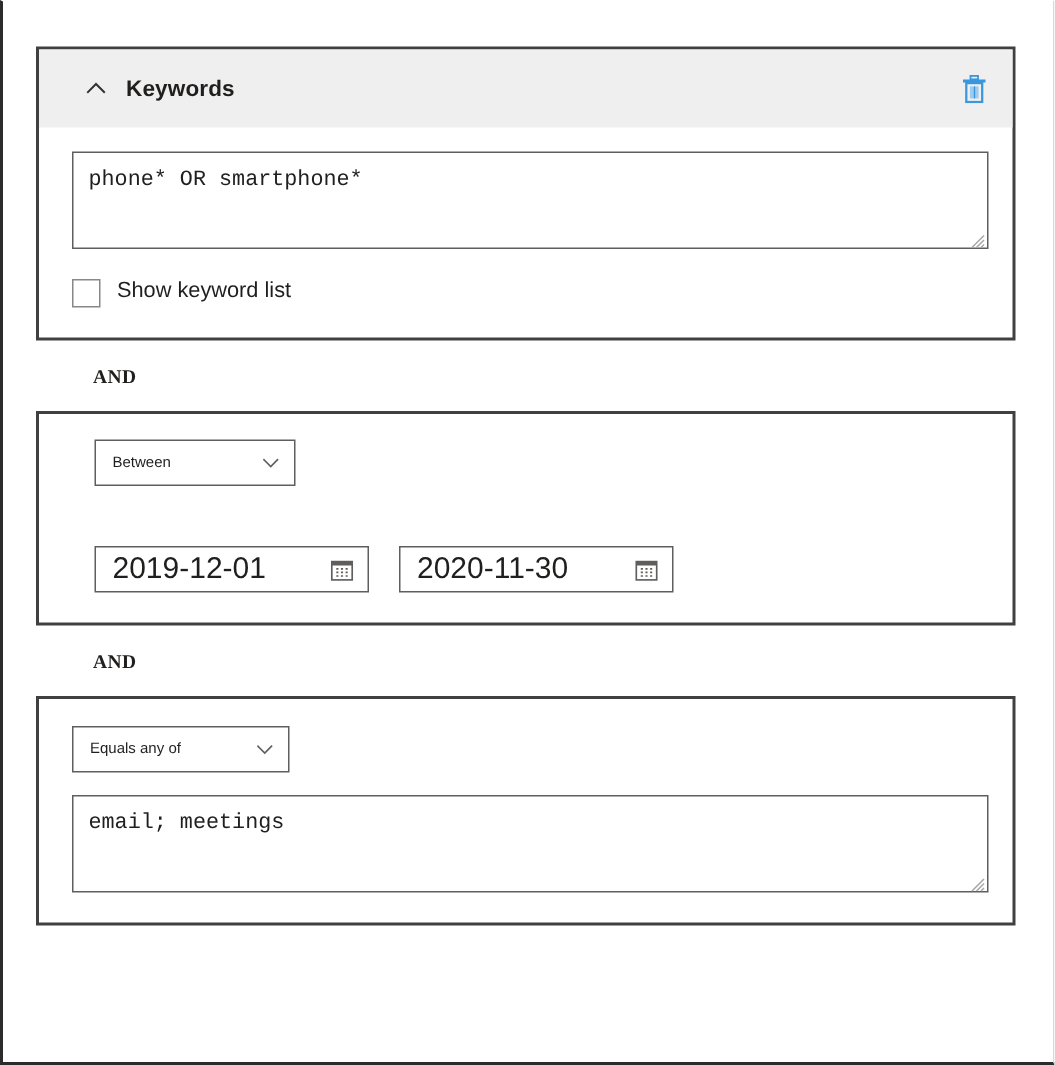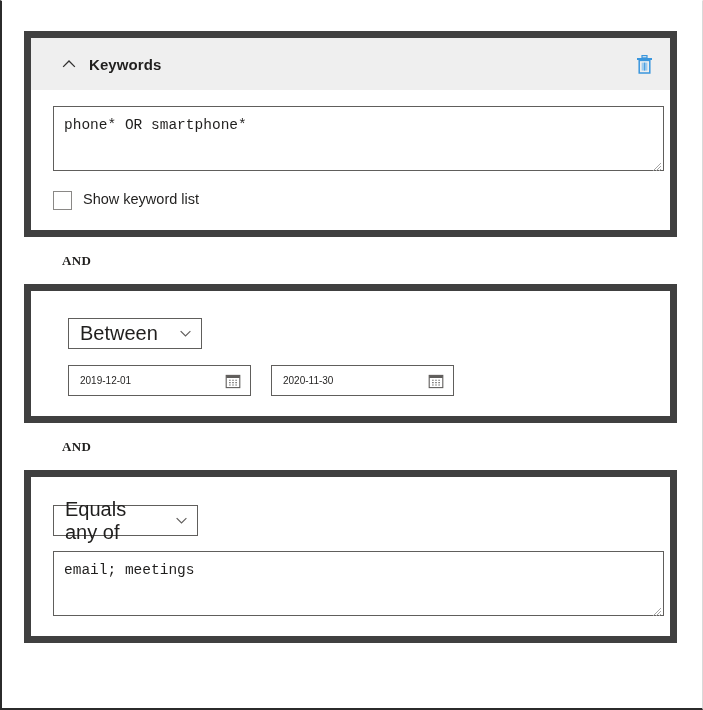--- a/index.html
+++ b/index.html
@@ -31,21 +31,21 @@
     position: absolute;
     left: 22px;
     top: 30px;
     width: 653px;
   }
 
   
   .condition {
     width: 653px;
     box-sizing: border-box;
-    border: 7px solid #404040;
+    border: 2px solid #404040;
     background: #ffffff;
     margin-bottom: 0;
   }
 
   .cond-header {
     height: 52px;
     background: #efefef;
     display: flex;
     align-items: center;
     padding: 0 14px 0 30px;
@@ -160,23 +160,22 @@
   .dropdown {
     height: 31px;
     border: 1px solid #605e5c;
     background: #ffffff;
     box-sizing: border-box;
     display: inline-flex;
     align-items: center;
     justify-content: space-between;
     padding: 0 9px 0 11px;
     cursor: pointer;
-    font-size: 20px;
-    color: #201f1e;
-    margin-top: 10px;
+    font-size: 10px;
+    color: #201f1e;
   }
   .dropdown .dd-caret {
     margin-left: 16px;
     display: flex;
     align-items: center;
   }
 
   
   .daterow {
     margin-top: 16px;
@@ -186,23 +185,24 @@
   .datefield {
     width: 183px;
     height: 31px;
     border: 1px solid #605e5c;
     background: #ffffff;
     box-sizing: border-box;
     display: flex;
     align-items: center;
     justify-content: space-between;
     padding: 0 8px 0 11px;
-    font-size: 10px;
+    font-size: 20px;
     color: #201f1e;
     cursor: text;
+    margin-top: 24px;
   }
   .cal-btn {
     width: 18px;
     height: 18px;
     display: flex;
     align-items: center;
     justify-content: center;
     cursor: pointer;
   }
 

